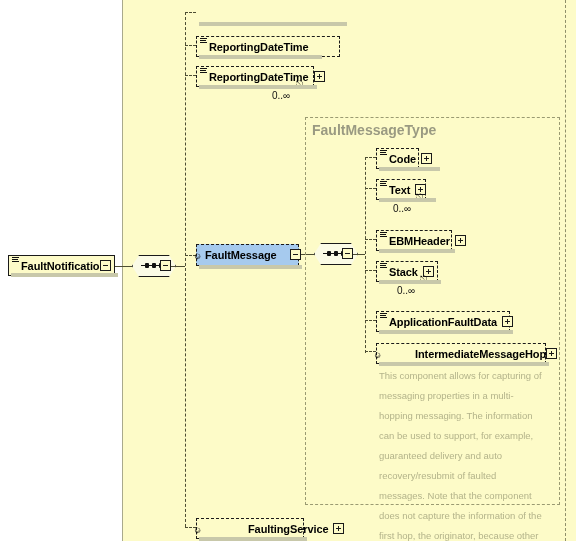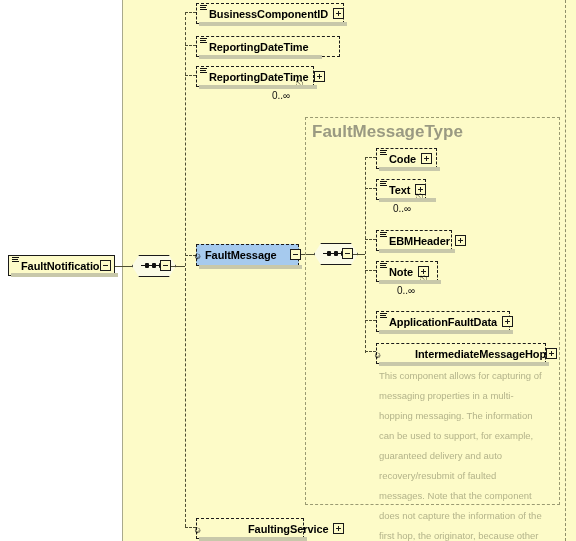--- a/index.html
+++ b/index.html
@@ -189,21 +189,21 @@
 
   
   .ctype {
     position: absolute;
     box-sizing: border-box;
     border: 1px dashed #9a9a72;
     background: transparent;
   }
   .ctype-title {
     position: absolute;
-    font-size: 17px;
+    font-size: 14px;
     font-weight: bold;
     color: #9a9a82;
     white-space: nowrap;
   }
 
   
   .annot {
     position: absolute;
     font-size: 9.5px;
     line-height: 20px;
@@ -247,29 +247,20 @@
 
   <div class="vline dashed" style="left:185px; top:12px; height:515px;"></div>
 
   <div class="hline dashed" style="left:185px; top:12px; width:11px;"></div>
   <div class="hline dashed" style="left:185px; top:45px; width:11px;"></div>
   <div class="hline dashed" style="left:185px; top:75px; width:11px;"></div>
   <div class="hline dashed" style="left:185px; top:255px; width:11px;"></div>
   <div class="hline dashed" style="left:185px; top:527px; width:11px;"></div>
 
   <div class="el-shadow" style="left:199px; top:22px; width:148px; height:4px;"></div>
-  <div class="el" style="left:196px; top:3px; width:148px;">
-    <span class="lines-glyph">
-        <i></i>
-        <i></i>
-        <i></i>
-      </span>
-    <span class="el-label">BusinessComponentID</span>
-    <span class="toggle plus"></span>
-  </div>
 
   <div class="el-shadow" style="left:199px; top:55px; width:123px; height:4px;"></div>
   <div class="el" style="left:196px; top:36px; width:144px;">
     <span class="lines-glyph">
         <i></i>
         <i></i>
         <i></i>
       </span>
     <span class="el-label">ReportingDateTime</span>
   </div>
@@ -321,21 +312,21 @@
   <div class="vline dashed" style="left:365px; top:157px; height:196px;"></div>
 
   <div class="hline dashed" style="left:365px; top:157px; width:11px;"></div>
   <div class="hline dashed" style="left:365px; top:188px; width:11px;"></div>
   <div class="hline dashed" style="left:365px; top:239px; width:11px;"></div>
   <div class="hline dashed" style="left:365px; top:270px; width:11px;"></div>
   <div class="hline dashed" style="left:365px; top:320px; width:11px;"></div>
   <div class="hline dashed" style="left:365px; top:351px; width:11px;"></div>
 
   <div class="el-shadow" style="left:379px; top:167px; width:61px; height:4px;"></div>
-  <div class="el" style="left:376px; top:148px; width:61px;">
+  <div class="el" style="left:376px; top:148px; width:43px;">
     <span class="lines-glyph">
         <i></i>
         <i></i>
         <i></i>
       </span>
     <span class="el-label">Code</span>
     <span class="toggle plus"></span>
   </div>
 
   <div class="el-shadow" style="left:379px; top:198px; width:57px; height:4px;"></div>
@@ -362,21 +353,21 @@
     <span class="toggle plus"></span>
   </div>
 
   <div class="el-shadow" style="left:379px; top:280px; width:62px; height:4px;"></div>
   <div class="el" style="left:376px; top:261px; width:62px;">
     <span class="lines-glyph">
         <i></i>
         <i></i>
         <i></i>
       </span>
-    <span class="el-label">Note</span>
+    <span class="el-label">Stack</span>
     <span class="toggle plus"></span>
   </div>
   <div class="opt-arrow" style="left:420px; top:275px;">⎋</div>
   <div class="occ" style="left:397px; top:285px;">0..∞</div>
 
   <div class="el-shadow" style="left:379px; top:330px; width:134px; height:4px;"></div>
   <div class="el" style="left:376px; top:311px; width:134px;">
     <span class="lines-glyph">
         <i></i>
         <i></i>

